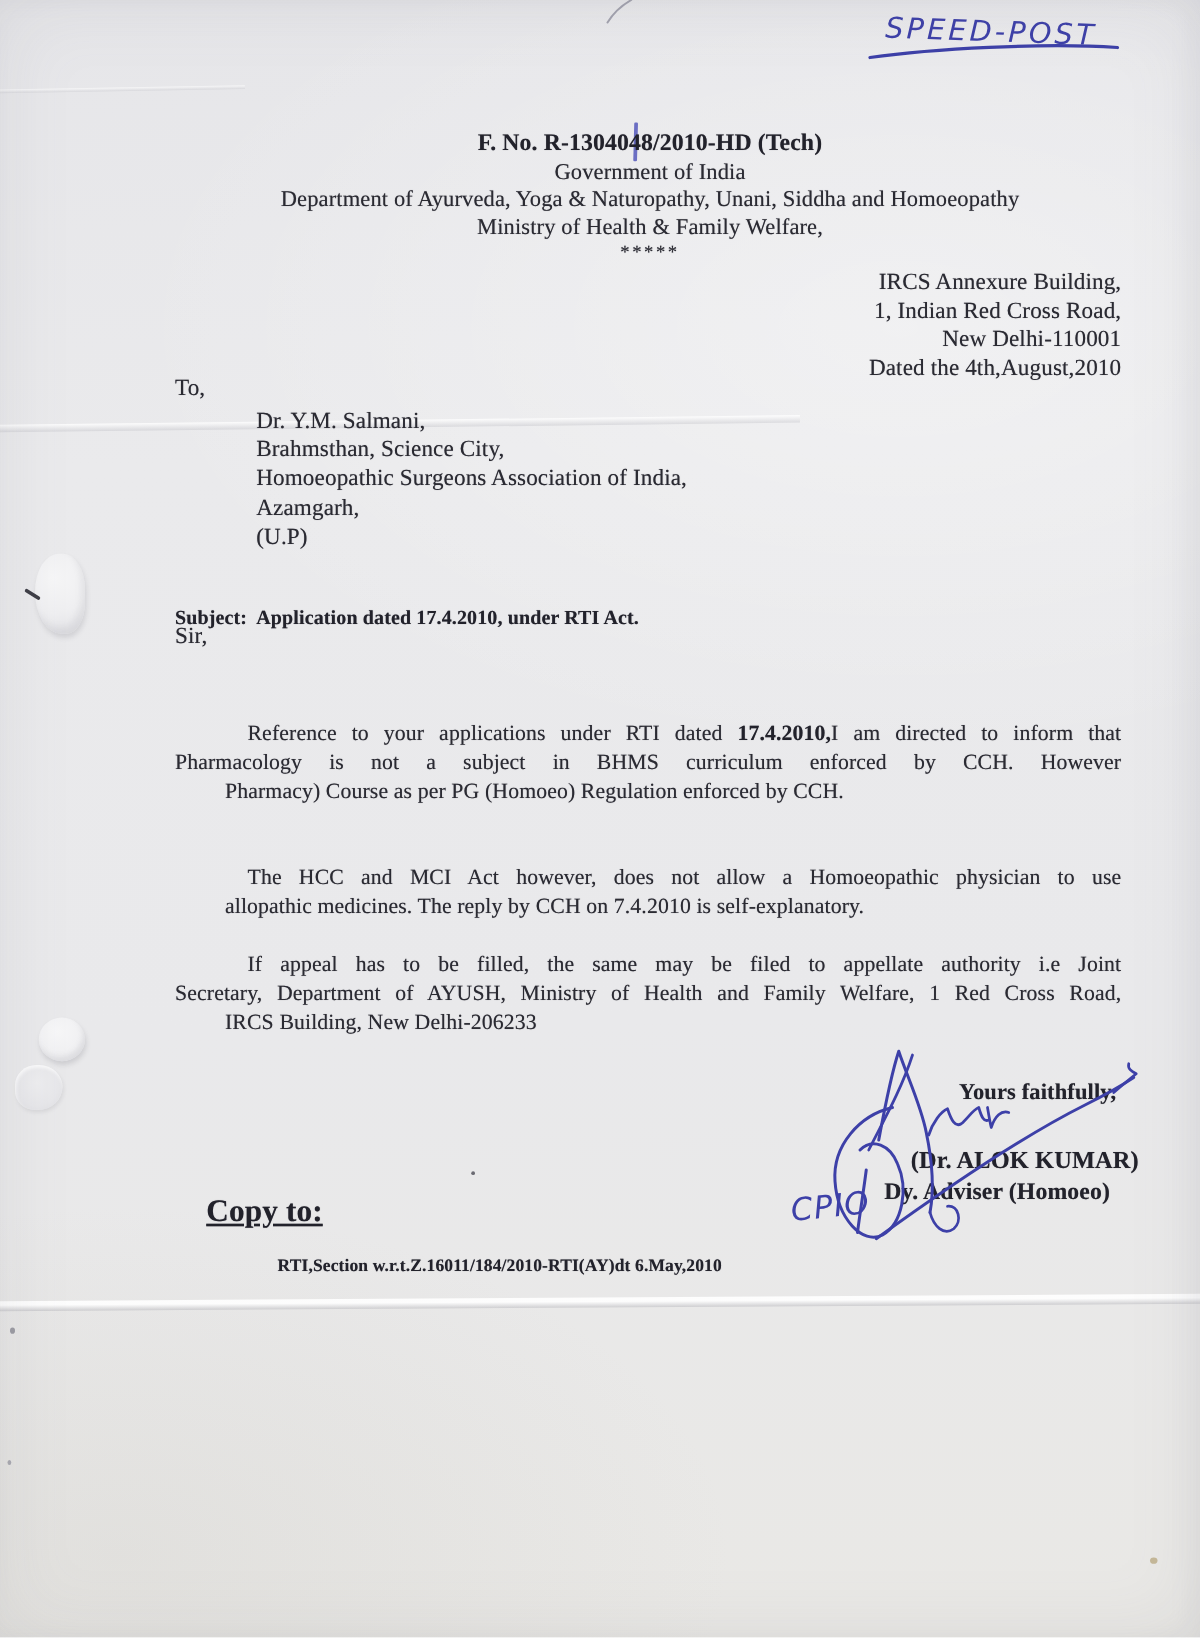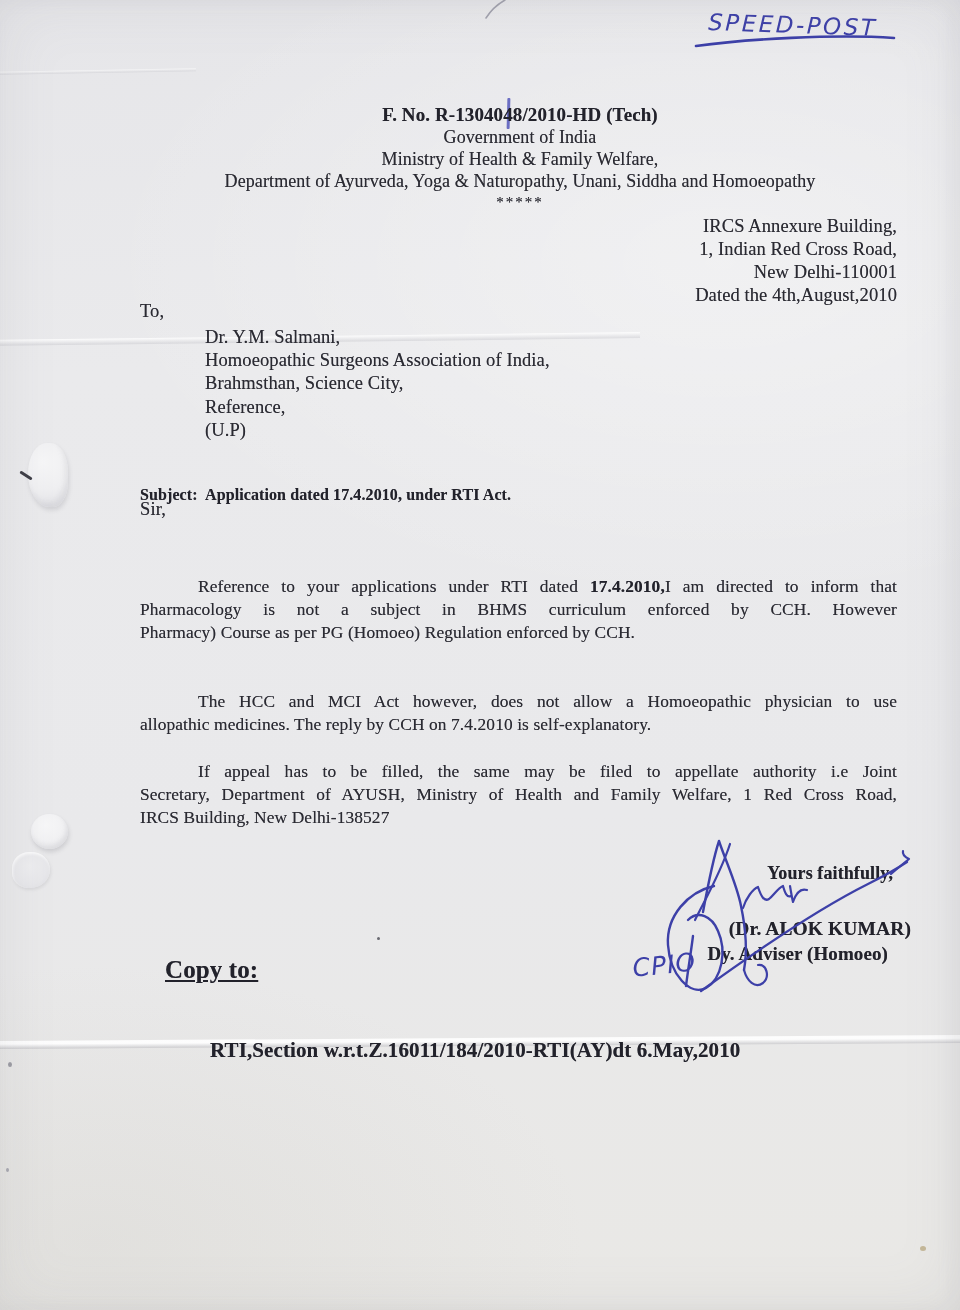--- a/index.html
+++ b/index.html
@@ -30,30 +30,30 @@
   .sender-block { left:560px; top:215px; width:337px; text-align:right; font-size:18.5px; line-height:23px; }
 
   .to-label { left:140px; top:301px; font-size:18.5px; }
   .recipient-block { left:205px; top:326px; font-size:18.5px; line-height:23.2px; }
 
   .subject { left:140px; top:486px; font-size:16px; white-space:pre-wrap; }
   .salutation { left:140px; top:499px; font-size:18.5px; }
 
   .para { left:140px; width:757px; font-size:17.4px; line-height:23.2px; }
   .jline { text-align:justify; text-align-last:justify; }
-  .lline { text-align:left; }
+  .lline { text-align:left;margin-left:40px; }
   .indent { text-indent:58px; }
   #para1 { top:575px; } #para2 { top:690px; } #para3 { top:760px; }
 
   .closing { right:67px; top:863px; font-size:18px; }
   .sig-name { right:49px; top:918px; font-size:19.5px; }
   .sig-title { right:72px; top:943px; font-size:19px; }
 
   .copy-to { left:165px; top:956px; font-size:25px;text-decoration:underline; }
-  .copy-line { left:210px; top:1006px; font-size:21px;margin-top:32px; }
+  .copy-line { left:222px; top:1006px; font-size:14px; }
 
   
   .crease { pointer-events:none; }
   .crease-1 { left:-6px; top:336px; width:646px; height:6px; transform:rotate(-0.7deg);
     background:linear-gradient(to bottom, rgba(255,255,255,0.85), rgba(150,150,160,0.22)); }
   .crease-2 { left:-6px; top:1038px; width:972px; height:8px; transform:rotate(-0.35deg);
     background:linear-gradient(to bottom, rgba(255,255,255,0.9) 40%, rgba(138,138,148,0.28)); }
   .crease-3 { left:-4px; top:70px; width:200px; height:3px; transform:rotate(-1deg);
     background:linear-gradient(to bottom, rgba(255,255,255,0.6), rgba(150,150,160,0.18)); }
 
@@ -102,59 +102,59 @@
   <svg class="abs" style="left:680px;top:0;width:230px;height:56px;" viewBox="680 0 230 56">
     <text x="708" y="30" transform="rotate(2 708 30)" font-family="DejaVu Sans, sans-serif" font-style="italic" font-size="23" letter-spacing="2.5" fill="#3d40a8">SPEED-POST</text>
     <path class="pen" d="M 696 46 C 745 39 835 34 894 38" stroke="#3d40a8" stroke-width="2.6"></path>
   </svg>
 
   <div class="abs fno-tick"></div>
 
   <div class="abs header-block txt">
     <div class="bold file-no">F. No. R-1304048/2010-HD (Tech)</div>
     <div>Government of India</div>
+    <div>Department of Ayurveda, Yoga &amp; Naturopathy, Unani, Siddha and Homoeopathy</div>
     <div>Ministry of Health &amp; Family Welfare,</div>
-    <div>Department of Ayurveda, Yoga &amp; Naturopathy, Unani, Siddha and Homoeopathy</div>
     <div class="stars">*****</div>
   </div>
 
   <div class="abs sender-block txt">
     <div>IRCS Annexure Building,</div>
     <div>1, Indian Red Cross Road,</div>
     <div>New Delhi-110001</div>
     <div>Dated the 4th,August,2010</div>
   </div>
 
   <div class="abs to-label txt">To,</div>
   <div class="abs recipient-block txt">
     <div>Dr. Y.M. Salmani,</div>
+    <div>Brahmsthan, Science City,</div>
     <div>Homoeopathic Surgeons Association of India,</div>
-    <div>Brahmsthan, Science City,</div>
-    <div>Reference,</div>
+    <div>Azamgarh,</div>
     <div>(U.P)</div>
   </div>
 
   <div class="abs subject txt bold">Subject:  Application dated 17.4.2010, under RTI Act.</div>
   <div class="abs salutation txt">Sir,</div>
 
   <div class="abs para txt" id="para1">
     <div class="jline indent"><span>Reference to your applications under RTI dated </span><span class="bold">17.4.2010,</span><span>I am directed to inform that</span></div>
     <div class="jline">Pharmacology is not a subject in BHMS curriculum enforced by CCH. However</div>
     <div class="lline">Pharmacy) Course as per PG (Homoeo) Regulation enforced by CCH.</div>
   </div>
 
   <div class="abs para txt" id="para2">
     <div class="jline indent">The HCC and MCI Act however, does not allow a Homoeopathic physician to use</div>
     <div class="lline">allopathic medicines. The reply by CCH on 7.4.2010 is self-explanatory.</div>
   </div>
 
   <div class="abs para txt" id="para3">
     <div class="jline indent">If appeal has to be filled, the same may be filed to appellate authority i.e Joint</div>
     <div class="jline">Secretary, Department of AYUSH, Ministry of Health and Family Welfare, 1 Red Cross Road,</div>
-    <div class="lline">IRCS Building, New Delhi-138527</div>
+    <div class="lline">IRCS Building, New Delhi-206233</div>
   </div>
 
   <div class="abs closing txt bold">Yours faithfully,</div>
   <div class="abs sig-name txt bold">(Dr. ALOK KUMAR)</div>
   <div class="abs sig-title txt bold">Dy. Adviser (Homoeo)</div>
 
   <svg class="abs" style="left:600px;top:820px;width:340px;height:190px;" viewBox="600 820 340 190">
     <g stroke="#3d40a8" class="pen">
       <path stroke-width="2.4" d="M 703 912 C 708 885 714 856 719 841 C 726 862 737 885 741 906 C 745 925 748 948 744 970"></path>
       <path stroke-width="2.2" d="M 730 844 C 721 872 706 898 695 920"></path>

